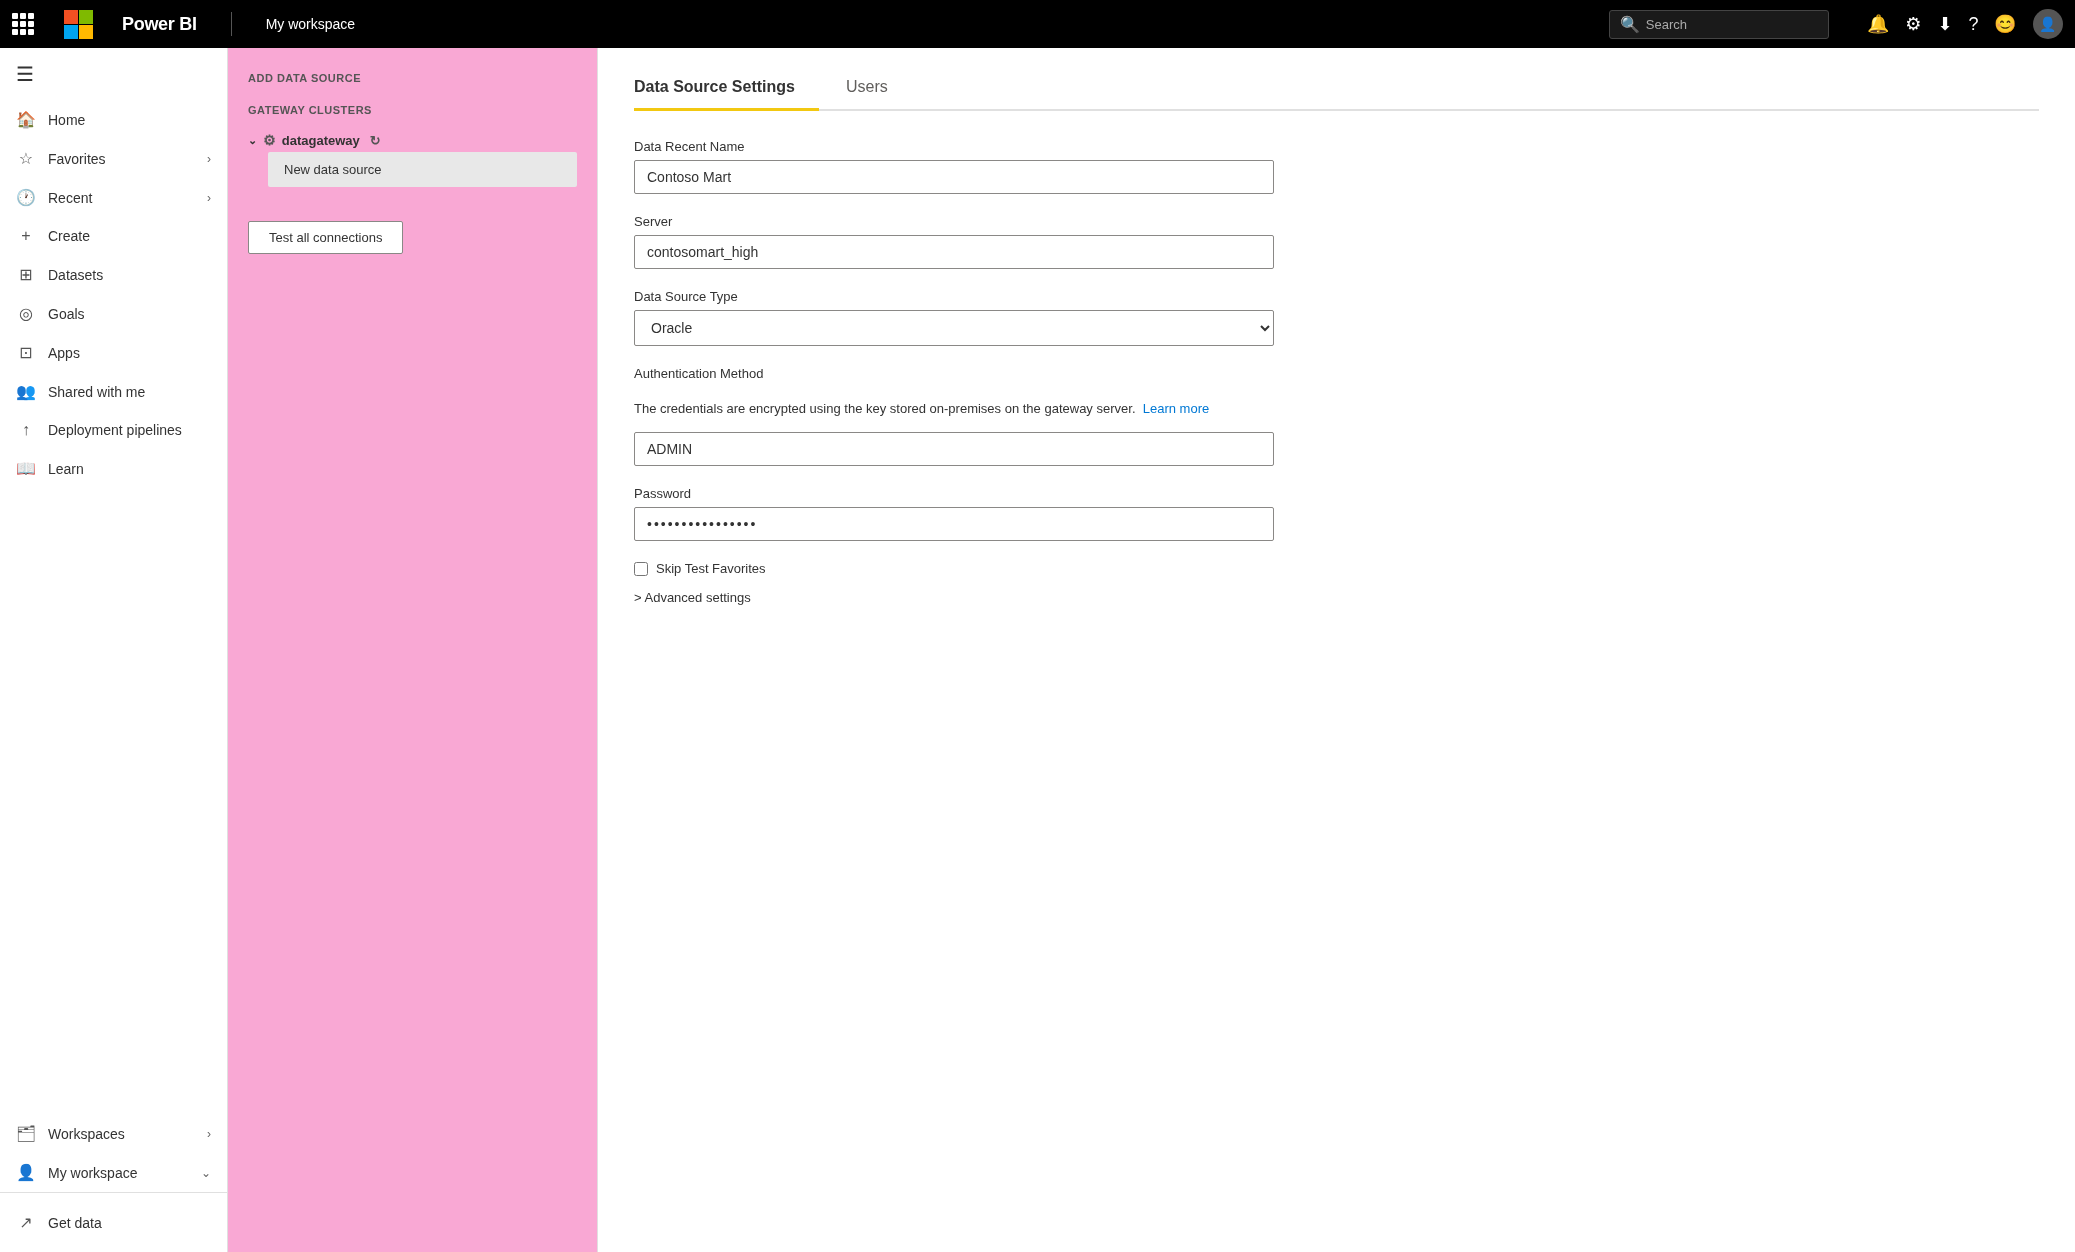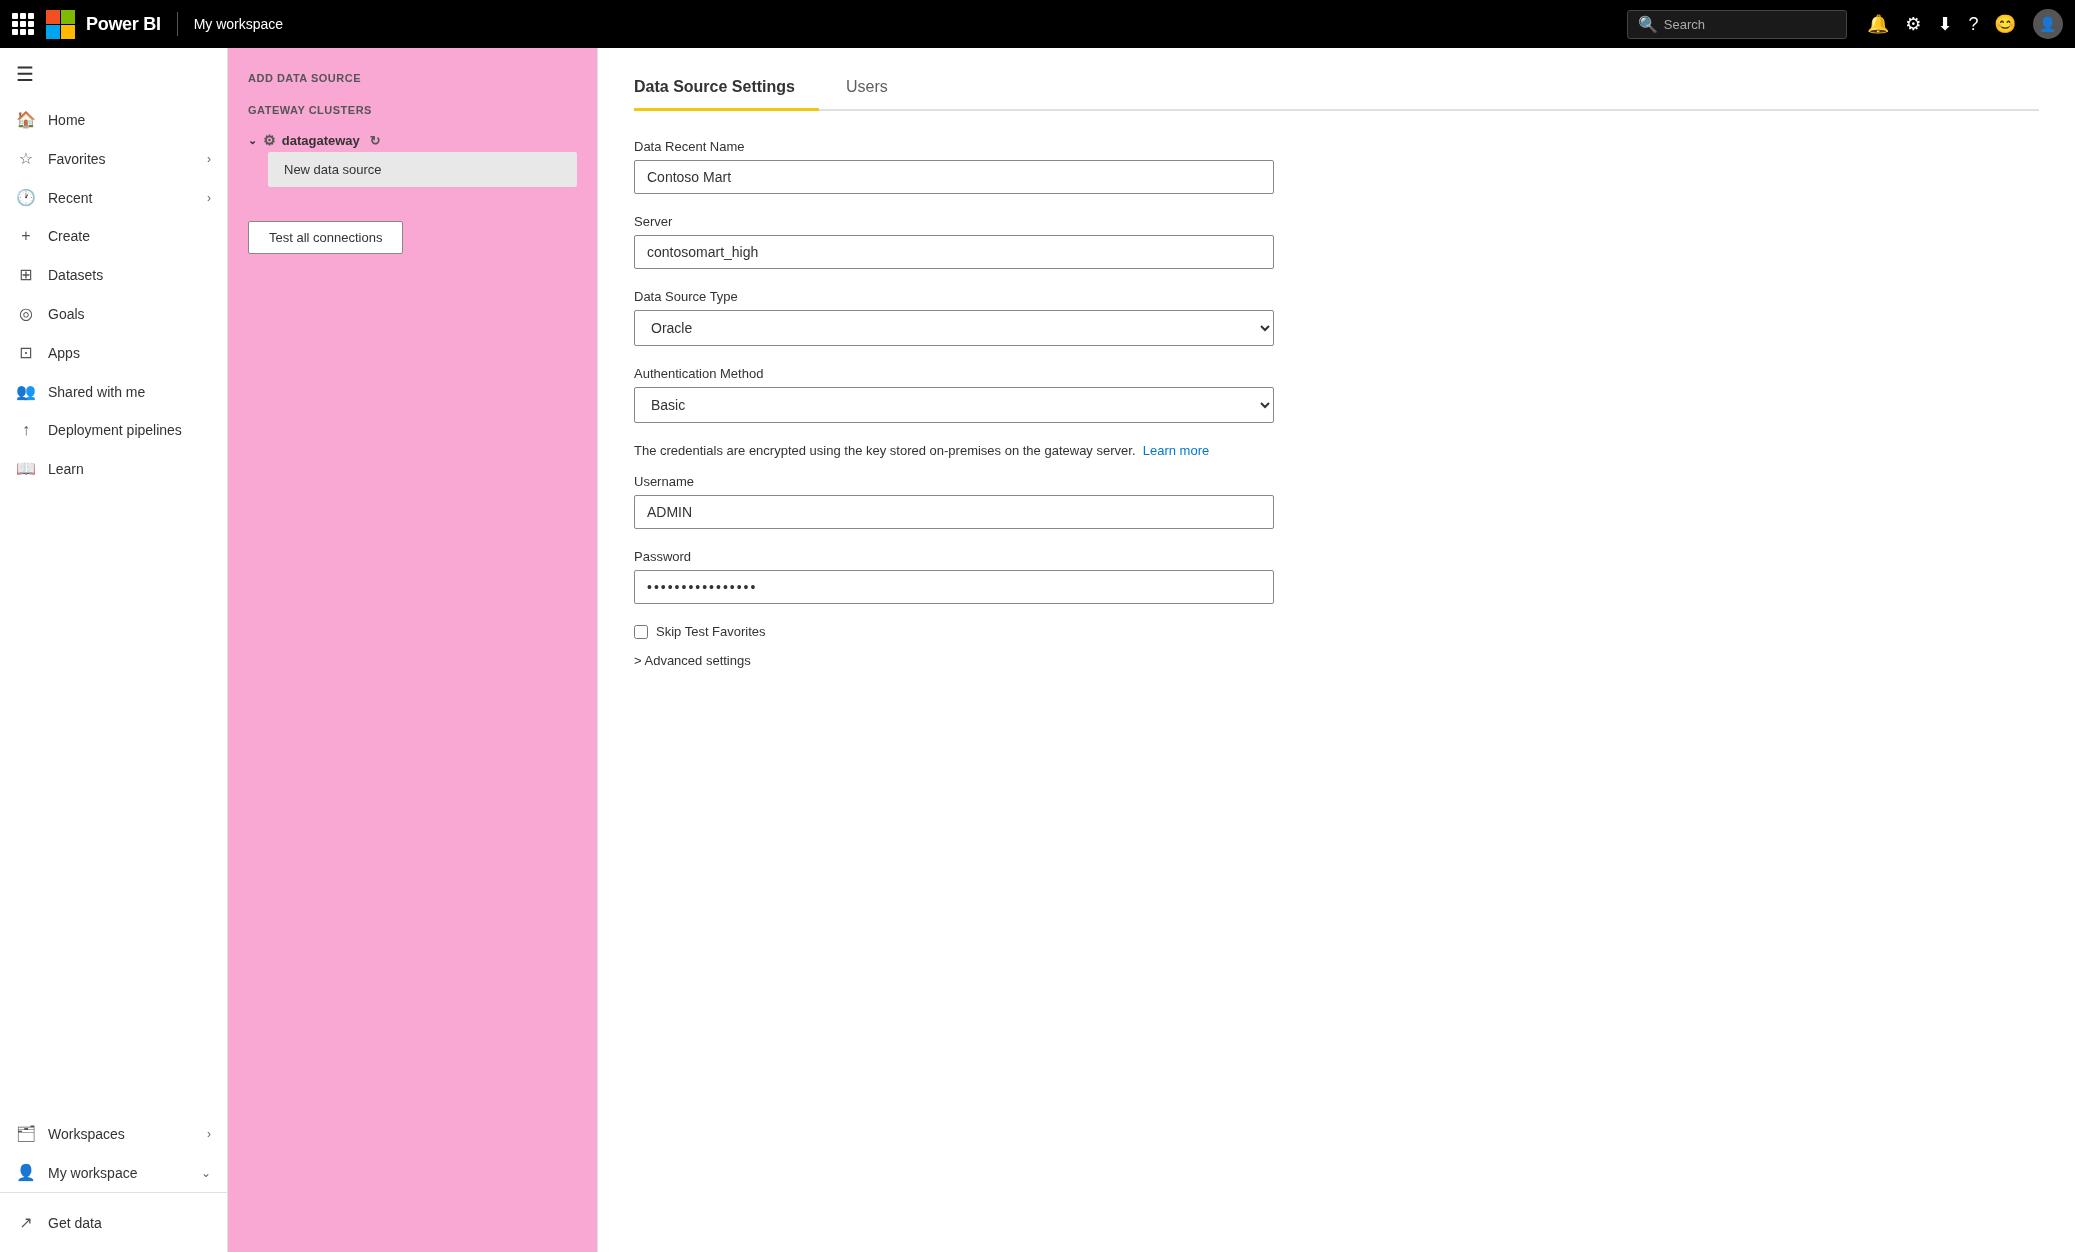--- a/index.html
+++ b/index.html
@@ -6,21 +6,21 @@
     body { font-family: 'Segoe UI', sans-serif; background: #f3f2f1; display: flex; flex-direction: column; height: 100vh; overflow: hidden; }
 
     
     .topnav {
       background: #000;
       color: #fff;
       height: 48px;
       display: flex;
       align-items: center;
       padding: 0 12px;
-      gap: 8px;
+      gap: 26px;
       flex-shrink: 0;
       z-index: 100;
     }
     .topnav-waffle {
       display: grid;
       grid-template-columns: repeat(3,6px);
       grid-template-rows: repeat(3,6px);
       gap: 2px;
       cursor: pointer;
     }
@@ -411,34 +411,28 @@
         <label class="form-label">Data Source Type</label>
         <select class="form-select">
           <option>Oracle</option>
           <option>SQL Server</option>
           <option>MySQL</option>
         </select>
       </div>
 
       <div class="form-group">
         <label class="form-label">Authentication Method</label>
-        <select class="form-select">
-          <option>Basic</option>
-          <option>OAuth2</option>
-          <option>Windows</option>
-        </select>
       </div>
 
       <div class="credentials-note">
         <span>The credentials are encrypted using the key stored on-premises on the gateway server.</span>
         &nbsp;<a href="#">Learn more</a>
       </div>
 
       <div class="form-group">
-        <label class="form-label">Username</label>
         <input class="form-input" type="text" value="ADMIN" style="">
       </div>
 
       <div class="form-group">
         <label class="form-label">Password</label>
         <input class="form-input pw-input" type="password" value="••••••••••••••••" style="">
       </div>
 
       <div class="checkbox-group">
         <input type="checkbox" id="skip-test" style="">

